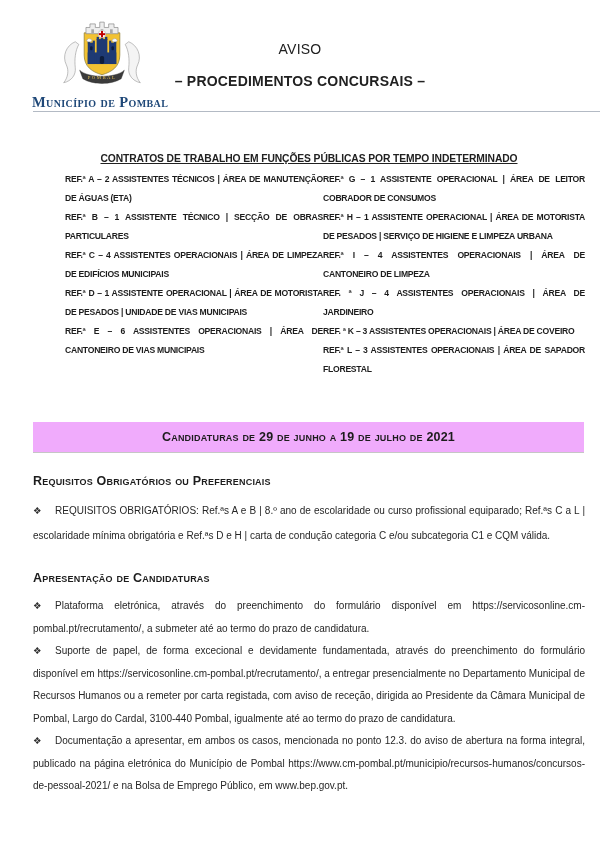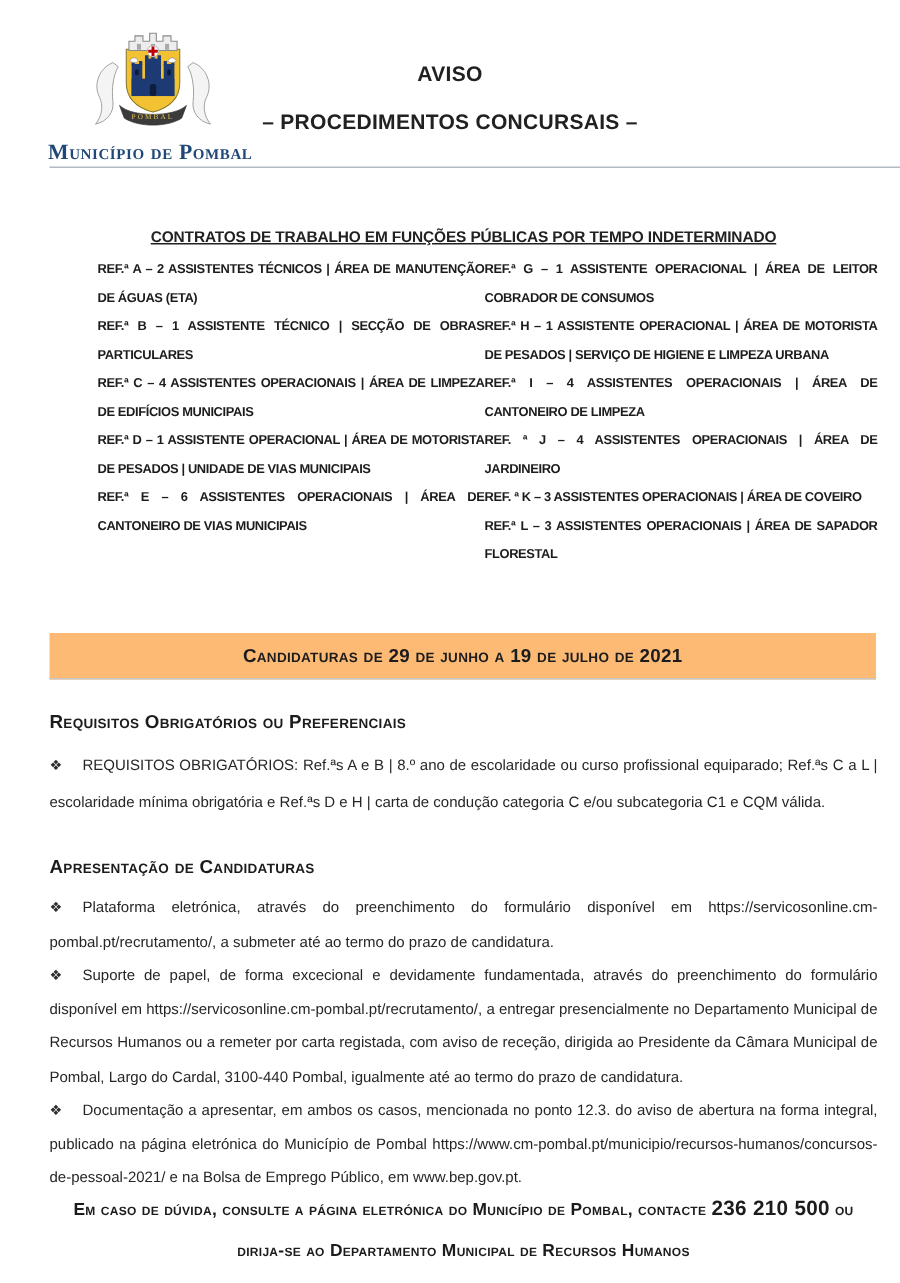--- a/index.html
+++ b/index.html
@@ -4,41 +4,41 @@
 <style>
   html,body{margin:0;padding:0;background:#888;}
   .page{
     position:relative;width:600px;height:855px;background:#ffffff;
     margin:0 auto;overflow:hidden;
     font-family:"Liberation Sans", sans-serif;color:#212121;
   }
   
   .logo{position:absolute;left:56px;top:15px;width:92px;height:82px;}
   .aviso{position:absolute;left:0;right:0;top:41px;text-align:center;
-         font-weight:bold;font-size:14px;letter-spacing:.2px;}
+         font-weight:normal;font-size:14px;letter-spacing:.2px;}
   .proc{position:absolute;left:0;right:0;top:73px;text-align:center;
         font-weight:bold;font-size:14px;letter-spacing:.2px;}
   .municipio{position:absolute;left:32px;top:94px;
         font-family:"Liberation Serif", serif;font-variant:small-caps;
         font-weight:bold;font-size:14.5px;color:#1f4878;letter-spacing:.4px;}
   .header-divider{position:absolute;left:33px;right:0;top:111px;height:0;
         border-top:1.3px solid #b3bac4;}
   
   .doc-title{position:absolute;left:33px;top:153px;width:552px;text-align:center;
         font-weight:bold;font-size:10.3px;letter-spacing:-0.1px;text-decoration:underline;}
   
   .refs{position:absolute;left:33px;top:170px;width:552px;display:flex;
         justify-content:flex-end;}
   .refs-col-left{width:258px;}
   .refs-col-right{width:262px;}
   .ref-item{font-weight:bold;font-size:8.6px;line-height:19px;
         text-align:justify;letter-spacing:-0.25px;color:#1c1c1c;}
   
   .banner{position:absolute;left:33px;top:422px;width:551px;height:30px;
-        background:#fdba74;border-bottom:1px solid #c6c6c6;
+        background:#f0abfc;border-bottom:1px solid #c6c6c6;
         display:flex;align-items:center;justify-content:center;}
   .banner-text{font-variant:small-caps;font-weight:bold;font-size:12.5px;
         letter-spacing:.2px;color:#1c1c1c;}
   
   .section{position:absolute;left:33px;width:552px;}
   .sec-requisitos{top:474px;}
   .sec-apresentacao{top:571px;}
   .sec-heading{font-variant:small-caps;font-weight:bold;font-size:12.5px;
         letter-spacing:.2px;margin:0 0 10px 0;color:#1c1c1c;}
   .bullet-para{margin:0;font-size:10px;text-align:justify;
@@ -134,15 +134,14 @@
     <p class="bullet-para"><span class="bullet">❖</span><span class="lead">REQUISITOS OBRIGATÓRIOS</span><span>: Ref.ªs A e B | 8.º ano de escolaridade ou curso profissional equiparado; Ref.ªs C a L | escolaridade mínima obrigatória e Ref.ªs D e H | carta de condução categoria C e/ou subcategoria C1 e CQM válida.</span></p>
   </div>
 
   <div class="section sec-apresentacao">
     <h3 class="sec-heading">Apresentação de Candidaturas</h3>
     <p class="bullet-para"><span class="bullet">❖</span><span>Plataforma eletrónica, através do preenchimento do formulário disponível em https://servicosonline.cm-pombal.pt/recrutamento/, a submeter até ao termo do prazo de candidatura.</span></p>
     <p class="bullet-para"><span class="bullet">❖</span><span>Suporte de papel, de forma excecional e devidamente fundamentada, através do preenchimento do formulário disponível em https://servicosonline.cm-pombal.pt/recrutamento/, a entregar presencialmente no Departamento Municipal de Recursos Humanos ou a remeter por carta registada, com aviso de receção, dirigida ao Presidente da Câmara Municipal de Pombal, Largo do Cardal, 3100-440 Pombal, igualmente até ao termo do prazo de candidatura.</span></p>
     <p class="bullet-para"><span class="bullet">❖</span><span>Documentação a apresentar, em ambos os casos, mencionada no ponto 12.3. do aviso de abertura na forma integral, publicado na página eletrónica do Município de Pombal https://www.cm-pombal.pt/municipio/recursos-humanos/concursos-de-pessoal-2021/ e na Bolsa de Emprego Público, em www.bep.gov.pt.</span></p>
   </div>
 
-  <div class="footer"><span>Em caso de dúvida, consulte a página eletrónica do Município de Pombal, contacte </span><span class="phone">236 210 500</span><span> ou dirija-se ao Departamento Municipal de Recursos Humanos</span></div>
 
 </div>
 
 </body></html>

